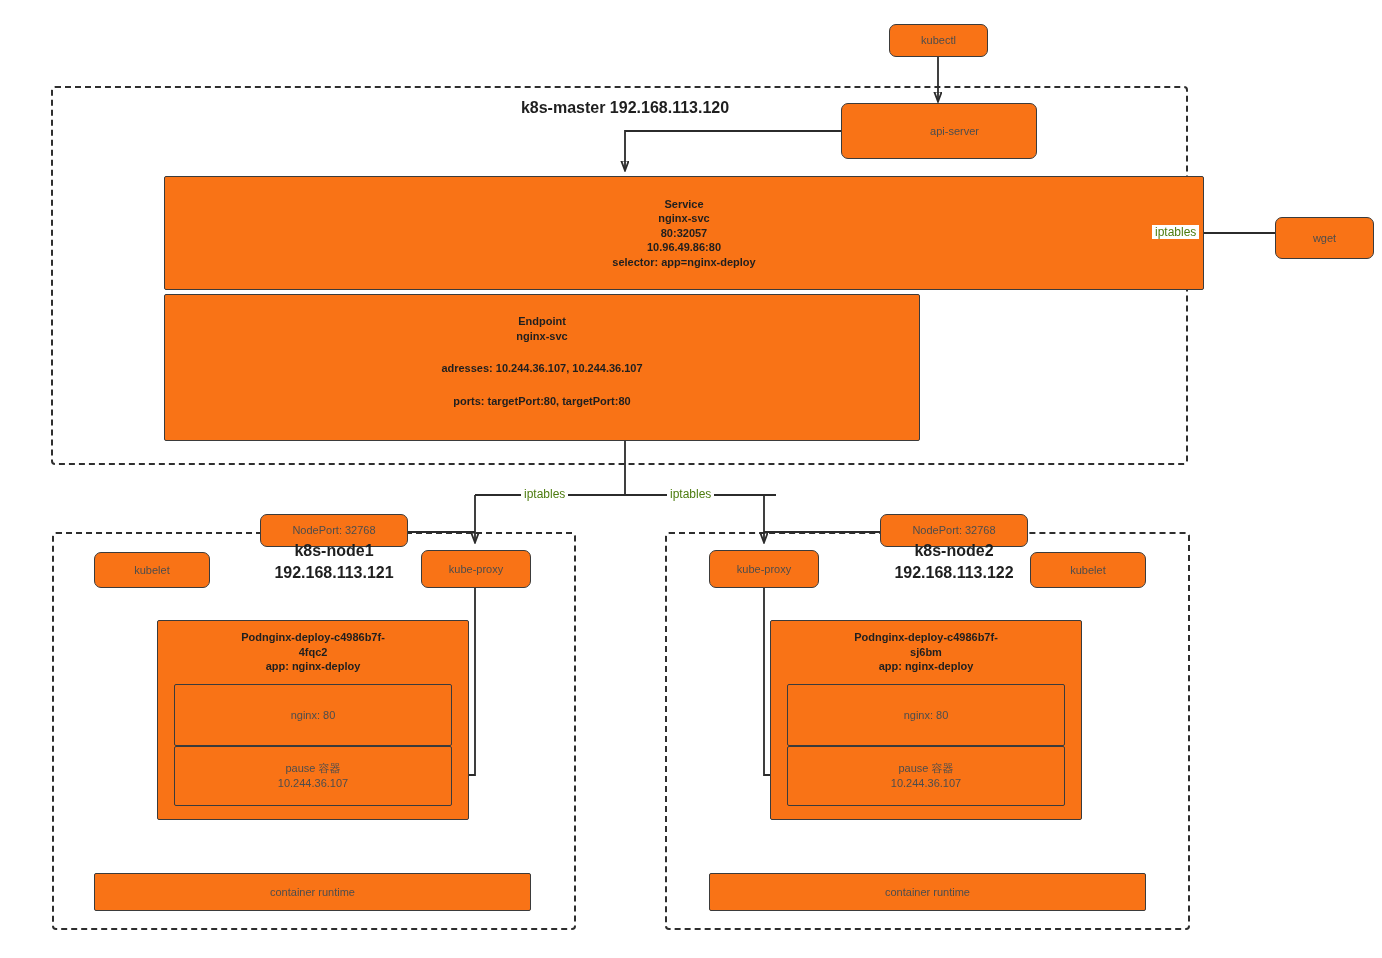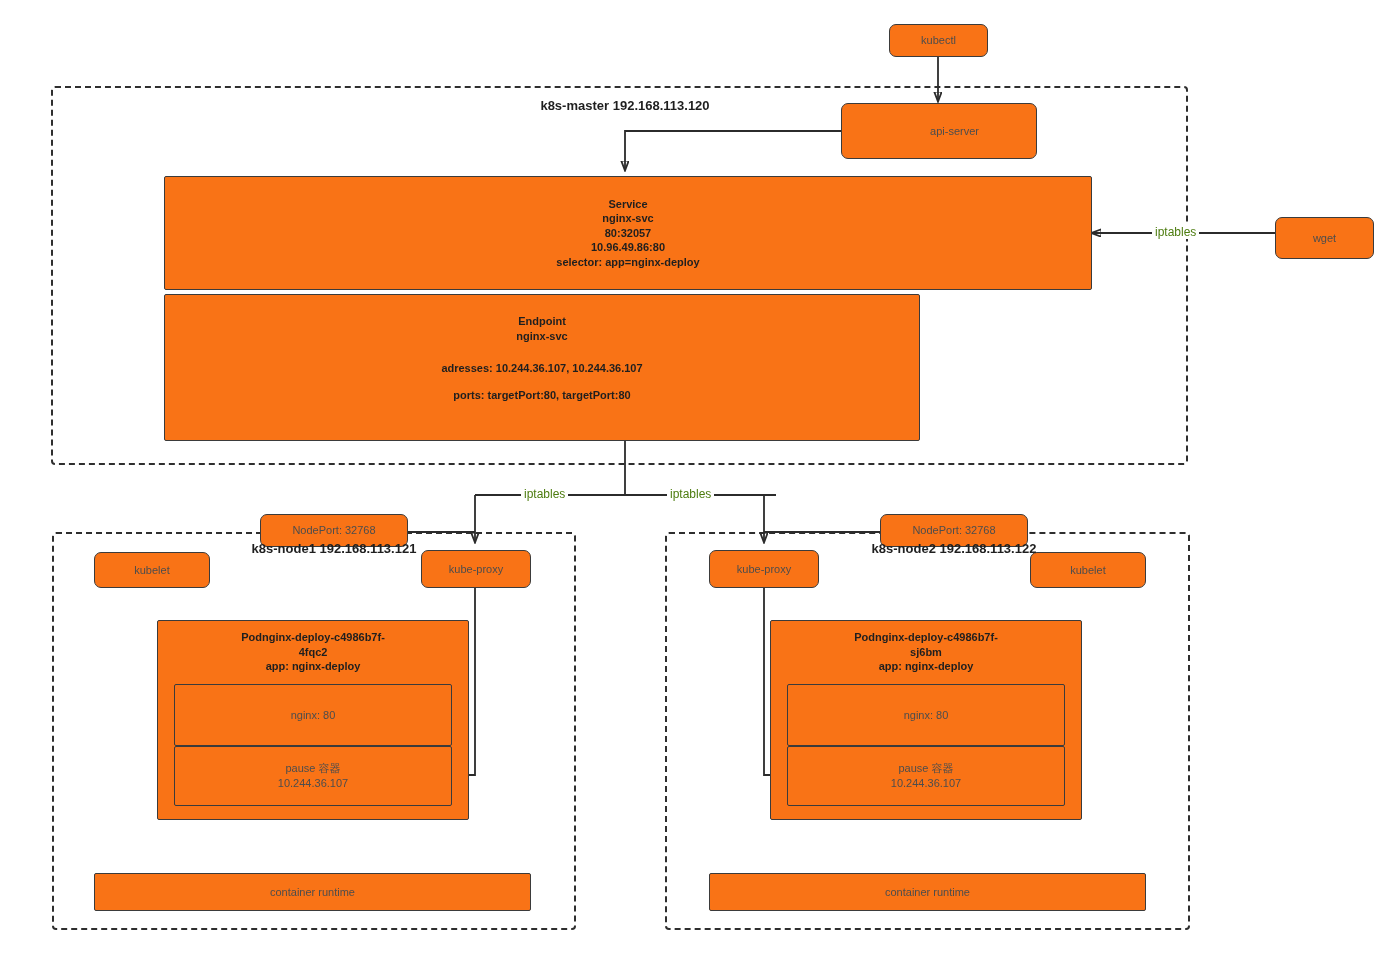--- a/index.html
+++ b/index.html
@@ -14,21 +14,21 @@
   .box.bold{font-weight:bold;color:#1f1f1f;}
   .box .ln{display:block;}
   .box .b{font-weight:bold;color:#1f1f1f;}
 
   
   .region{position:absolute;box-sizing:border-box;border:2px dashed #2e2e2e;
           border-radius:4px;background:transparent;z-index:1;}
 
   
   .flabel{position:absolute;text-align:center;font-weight:bold;color:#1f1f1f;
-          font-size:13px;line-height:1.35;z-index:6;}
+          font-size:16px;line-height:1.35;z-index:6;}
   .elabel{position:absolute;font-size:12px;color:#4d7c0f;background:#fff;
           padding:0 3px;z-index:7;white-space:nowrap;}
 
   svg.wires{position:absolute;left:0;top:0;width:1382px;height:958px;z-index:4;pointer-events:none;}
   svg.wires line,svg.wires path,svg.wires polyline{stroke:#2b2b2b;stroke-width:1.8px;fill:none;}
 </style>
 </head>
 <body>
 
 <div id="stage">
@@ -76,33 +76,33 @@
 
   <div class="flabel" style="left:500px;top:97px;width:250px;">
     <span class="ln">k8s-master</span>
     <span class="ln">192.168.113.120</span>
   </div>
 
   <div class="box" style="left:841px;top:103px;width:196px;height:56px;padding-left:31px;">
     <span class="ln">api-server</span>
   </div>
 
-  <div class="box sq bold" style="left:164px;top:176px;width:928px;height:114px;">
+  <div class="box sq bold" style="left:164px;top:176px;width:1040px;height:114px;">
     <span class="ln">Service</span>
     <span class="ln">nginx-svc</span>
     <span class="ln">80:32057</span>
     <span class="ln">10.96.49.86:80</span>
     <span class="ln">selector: app=nginx-deploy</span>
   </div>
 
   <div class="box sq bold" style="left:164px;top:294px;width:756px;height:147px;justify-content:flex-start;padding-top:19px;">
     <span class="ln">Endpoint</span>
     <span class="ln">nginx-svc</span>
     <span class="ln" style="margin-top:18px;">adresses: 10.244.36.107, 10.244.36.107</span>
-    <span class="ln" style="margin-top:12px;">ports: targetPort:80, targetPort:80</span>
+    <span class="ln" style="margin-top:18px;">ports: targetPort:80, targetPort:80</span>
   </div>
 
   <div class="elabel" style="left:1152px;top:225px;">iptables</div>
   <div class="elabel" style="left:521px;top:487px;">iptables</div>
   <div class="elabel" style="left:667px;top:487px;">iptables</div>
 
   <div class="box" style="left:260px;top:514px;width:148px;height:33px;">
     <span class="ln">NodePort: 32768</span>
   </div>
 

